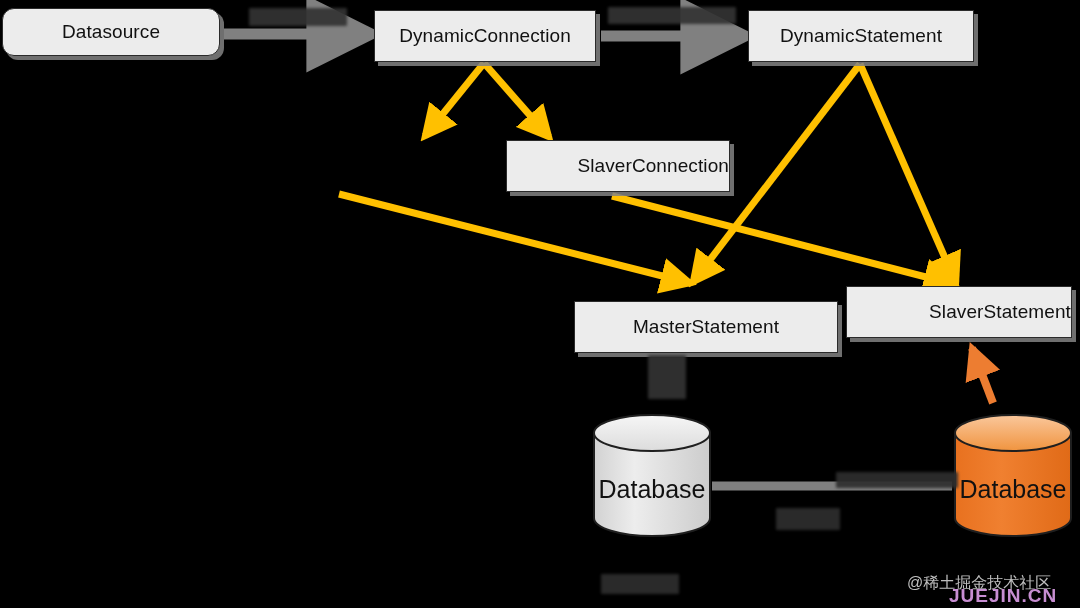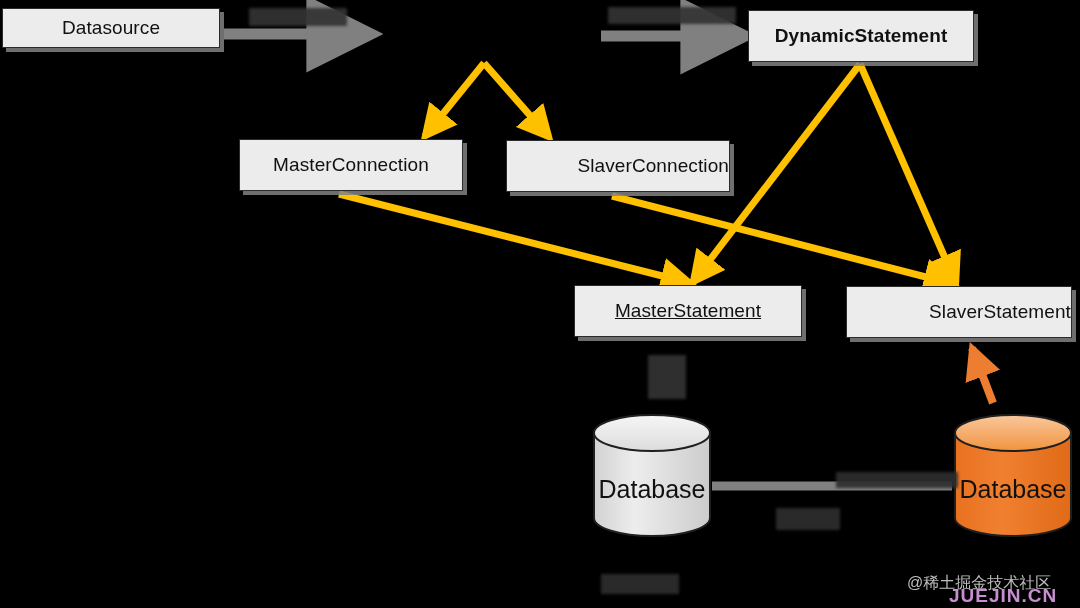--- a/index.html
+++ b/index.html
@@ -141,33 +141,33 @@
     </g>
   </svg>
 
   <div class="obscured" style="left:249px;top:8px;width:98px;height:18px;"></div>
   <div class="obscured" style="left:608px;top:7px;width:128px;height:17px;"></div>
   <div class="obscured" style="left:648px;top:355px;width:38px;height:44px;z-index:9;"></div>
   <div class="obscured dim" style="left:836px;top:472px;width:122px;height:16px;z-index:9;"></div>
   <div class="obscured dim" style="left:776px;top:508px;width:64px;height:22px;"></div>
   <div class="obscured dim" style="left:601px;top:574px;width:78px;height:20px;"></div>
 
-  <div class="node" style="left:2px;top:8px;width:218px;height:40px;">
+  <div class="node" style="left:2px;top:8px;width:218px;height:48px;border-radius:12px;">
     <span>Datasource</span>
   </div>
-  <div class="node" style="left:748px;top:10px;width:226px;height:52px;font-weight:bold;">
+  <div class="node" style="left:374px;top:10px;width:222px;height:52px;">
+    <span>DynamicConnection</span>
+  </div>
+  <div class="node" style="left:748px;top:10px;width:226px;height:52px;">
     <span>DynamicStatement</span>
-  </div>
-  <div class="node" style="left:239px;top:139px;width:224px;height:52px;">
-    <span>MasterConnection</span>
   </div>
   <div class="node" style="left:506px;top:140px;width:224px;height:52px;justify-content:flex-end;">
     <span>SlaverConnection</span>
   </div>
-  <div class="node" style="left:574px;top:285px;width:228px;height:52px;text-decoration:underline;">
+  <div class="node" style="left:574px;top:301px;width:264px;height:52px;">
     <span>MasterStatement</span>
   </div>
   <div class="node" style="left:846px;top:286px;width:226px;height:52px;justify-content:flex-end;">
     <span>SlaverStatement</span>
   </div>
 
   <div class="cyl" style="left:591px;top:413px;width:122px;height:125px;">
     <svg width="122" height="125" viewBox="0 0 122 125">
       <defs>
         <linearGradient id="gradGrayBody" x1="0" y1="0" x2="1" y2="0">

